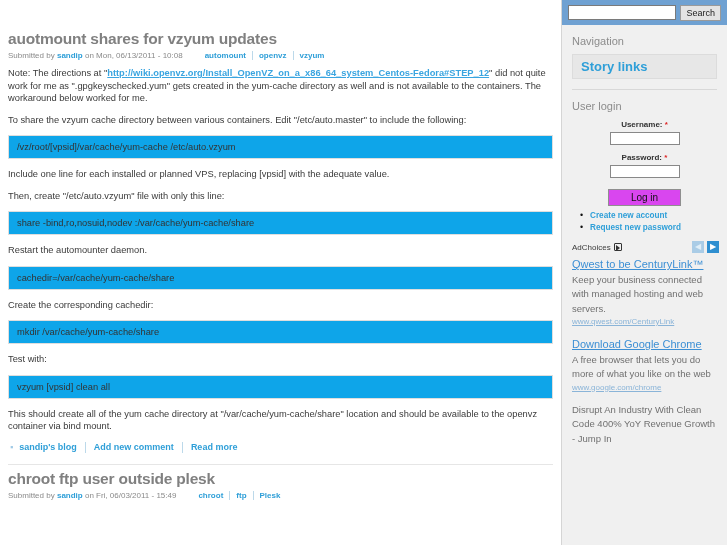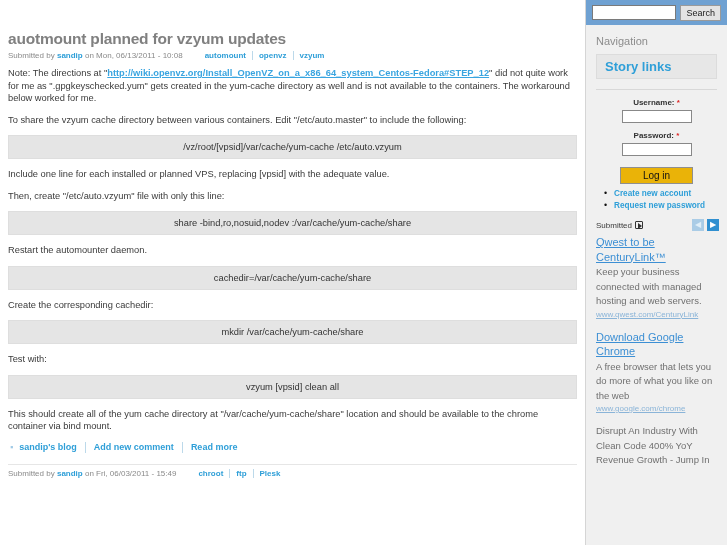--- a/index.html
+++ b/index.html
@@ -56,44 +56,44 @@
   .submitted .tag:first-child { padding-left: 0; }
   .submitted .tag:last-child { border-right: none; padding-right: 0; }
 
   .para {
     font-size: 9.3px; color: #3a3a3a; line-height: 12.5px;
     margin: 0 0 9px 0;
   }
   .para a.inline { color: #3aa5e0; text-decoration: underline; font-weight: bold; }
 
   .code {
-    background: #e5e5e5; border: 1px solid #dedede;
+    background: #0ea5e9; border: 1px solid #dedede;
     font-size: 9.3px; color: #333;
     padding: 6px 8px; margin: 0 0 9px 0;
-    white-space: pre-wrap; word-break: break-all; text-align: center;
+    white-space: pre-wrap; word-break: break-all;
   }
 
   .postlinks {
     display: flex; align-items: center; font-size: 9px;
     margin: 9px 0 0 0; padding-left: 2px;
   }
   .postlinks .bullet { color: #9ec9e6; font-size: 9px; margin-right: 6px; }
   .postlinks a {
     color: #2f9fd8; font-weight: bold; text-decoration: none;
     padding: 0 8px; border-right: 1px solid #bcd9ea; cursor: pointer;
     line-height: 11px;
   }
   .postlinks a:first-of-type { padding-left: 0; }
   .postlinks a:last-child { border-right: none; }
 
   .divider { height: 1px; background: #e6e6e6; margin: 11px 0 4px 0; }
 
   
   .sidebar {
-    width: 142px; background: #f0f0f0;
+    width: 166px; background: #f0f0f0;
     border-left: 1px solid #d5d5d5;
     padding: 0; position: relative;
   }
   .search-strip {
     height: 25px; background: #6fa1d2;
     display: flex; align-items: center; padding: 0 6px; gap: 4px;
   }
   .search-input {
     flex: 1; height: 15px; border: 1px solid #7a7a7a; background: #fff;
     font-size: 8px; padding: 0 3px; font-family: "Liberation Sans", sans-serif;
@@ -125,21 +125,21 @@
   }
   .field-label .req { color: #d22; }
   .field-input {
     display: block; width: 70px; height: 13px; margin: 0 auto;
     border: 1px solid #888; background: #fff;
     font-size: 8px; padding: 0 3px; outline: none;
     font-family: "Liberation Sans", sans-serif;
   }
   .login-btn-wrap { text-align: center; margin: 9px 0 5px 0; }
   .login-btn {
-    background: #eab308; border: 1px solid #8f8f8f;
+    background: #d946ef; border: 1px solid #8f8f8f;
     font-size: 10px; padding: 2px 22px; color: #111; cursor: pointer;
     font-family: "Liberation Sans", sans-serif;
   }
   .login-links { list-style: none; margin: 0; padding: 0 0 0 18px; }
   .login-links li {
     font-size: 8.2px; margin: 3px 0; position: relative;
   }
   .login-links li::before {
     content: "\2022"; position: absolute; left: -10px; top: -1px;
     color: #111; font-size: 9px;
@@ -196,21 +196,21 @@
       <a class="navitem">News</a>
       <a class="navitem">Contact</a>
       <a class="navitem">Secure login</a>
     </div>
   </div>
 
   <div class="main">
     <div class="main-inner">
 
       <div class="post">
-        <h1 class="post-title">auotmount planned for vzyum updates</h1>
+        <h1 class="post-title">auotmount shares for vzyum updates</h1>
         <div class="submitted">
           <span>Submitted by</span>&nbsp;
           <span class="u">sandip</span>&nbsp;
           <span>on Mon, 06/13/2011 - 10:08</span>
           <span class="tags">
             <span class="tag">automount</span>
             <span class="tag">openvz</span>
             <span class="tag">vzyum</span>
           </span>
         </div>
@@ -221,33 +221,34 @@
         <div class="code">/vz/root/[vpsid]/var/cache/yum-cache /etc/auto.vzyum</div>
         <p class="para">Include one line for each installed or planned VPS, replacing [vpsid] with the adequate value.</p>
         <p class="para">Then, create "/etc/auto.vzyum" file with only this line:</p>
         <div class="code">share -bind,ro,nosuid,nodev :/var/cache/yum-cache/share</div>
         <p class="para">Restart the automounter daemon.</p>
         <div class="code">cachedir=/var/cache/yum-cache/share</div>
         <p class="para">Create the corresponding cachedir:</p>
         <div class="code">mkdir /var/cache/yum-cache/share</div>
         <p class="para">Test with:</p>
         <div class="code">vzyum [vpsid] clean all</div>
-        <p class="para">This should create all of the yum cache directory at "/var/cache/yum-cache/share" location and should be available to the chrome container via bind mount.</p>
+        <p class="para">This should create all of the yum cache directory at "/var/cache/yum-cache/share" location and should be available to the openvz container via bind mount.</p>
 
         <div class="postlinks">
           <span class="bullet">▪</span>
           <a>sandip's blog</a>
           <a>Add new comment</a>
           <a>Read more</a>
         </div>
       </div>
 
       <div class="divider"></div>
 
       <div class="post">
+        <h1 class="post-title">chroot ftp user outside plesk</h1>
         <div class="submitted">
           <span>Submitted by</span>&nbsp;
           <span class="u">sandip</span>&nbsp;
           <span>on Fri, 06/03/2011 - 15:49</span>
           <span class="tags">
             <span class="tag">chroot</span>
             <span class="tag">ftp</span>
             <span class="tag">Plesk</span>
           </span>
         </div>
@@ -265,20 +266,23 @@
     </div>
 
     <div class="sb-block">
       <div class="sb-title">Navigation</div>
       <div class="sb-menu">
         <div class="sb-menu-item">Story links</div>
       </div>
       <div class="sb-sep"></div>
     </div>
 
+    <div class="sb-block">
+      <div class="sb-title">User login</div>
+    </div>
 
     <div class="login-form">
       <div class="field-label">
         <span>Username:</span>
         <span class="req">*</span>
       </div>
       <input class="field-input" type="text" value="" style="">
 
       <div class="field-label">
         <span>Password:</span>
@@ -292,21 +296,21 @@
 
       <ul class="login-links">
         <li><a>Create new account</a></li>
         <li><a>Request new password</a></li>
       </ul>
     </div>
 
     <div class="ads">
       <div class="adchoices-row">
         <span class="adchoices">
-          <span>Submitted</span>
+          <span>AdChoices</span>
           <span class="adc-glyph"></span>
         </span>
         <span class="ad-arrows">
           <span class="arrow-btn arrow-prev">◀</span>
           <span class="arrow-btn arrow-next">▶</span>
         </span>
       </div>
 
       <div class="ad">
         <a class="ad-title">Qwest to be CenturyLink™</a>

